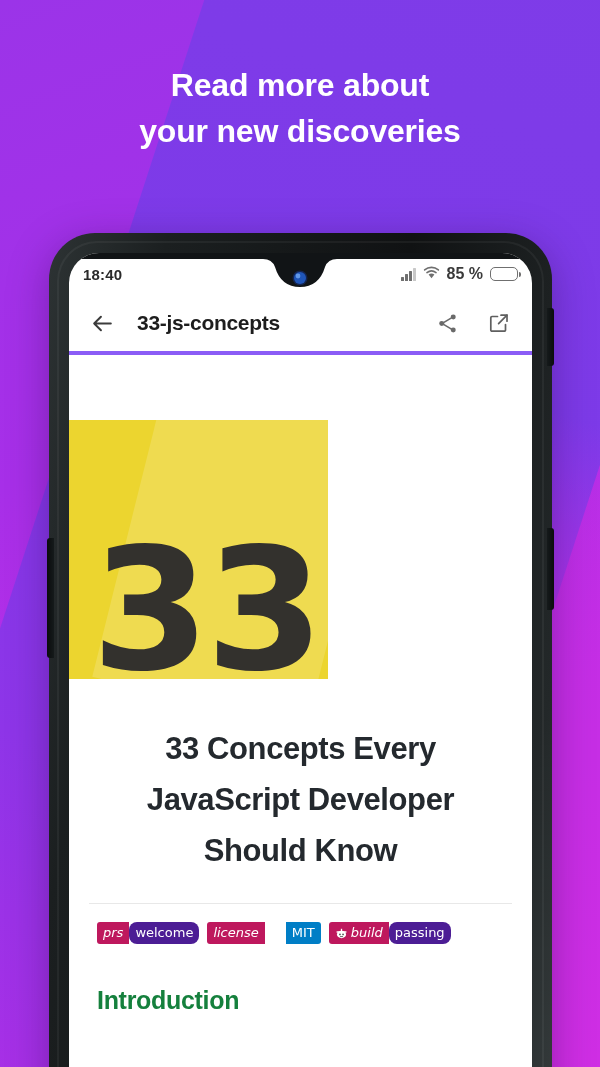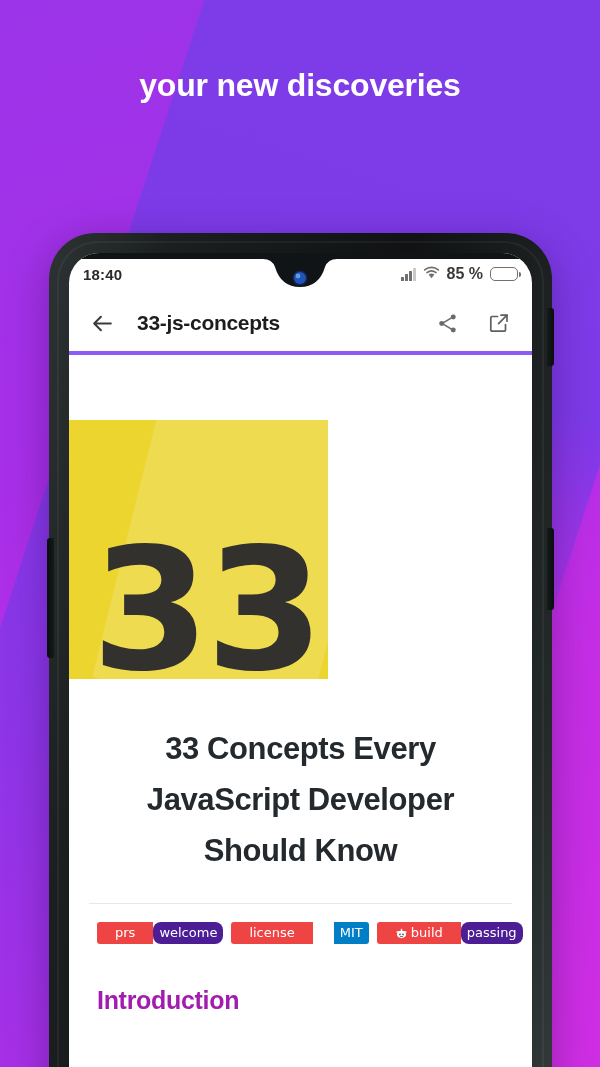--- a/index.html
+++ b/index.html
@@ -329,54 +329,56 @@
     align-items: stretch;
     height: 22px;
     border-radius: 3px;
     overflow: hidden;
     font-size: 13px;
     font-weight: normal;
     line-height: 22px;
     font-family: "DejaVu Sans", sans-serif;
   }
   .badge .lab {
-    background: #ef4444;
+    background: #be185d;
     color: #ffffff;
-    padding: 0 18px;
+    padding: 0 6px;
     display: inline-flex;
     align-items: center;
     gap: 3px;
+    font-style: italic;
   }
   .badge .val {
     color: #ffffff;
     padding: 0 6px;
     display: inline-flex;
     align-items: center;
   }
   .badge .val.green { background: #4c1d95; border-radius: 8px; }
   .badge .val.blue  { background: #007ec6; margin-left: 21px; }
 
   .sect-title {
     margin: 42px 0 0 28px;
     font-size: 25px;
     font-weight: bold;
-    color: #a21caf;
+    color: #15803d;
     letter-spacing: -0.3px;
   }
 </style>
 </head>
 <body>
 
 <div id="stage">
 
   <div class="bg-base"></div>
   <div class="bg-band"></div>
   <div class="bg-band2"></div>
 
   <div class="headline">
+    <span>Read more about</span>
     <span class="l2">your new discoveries</span>
   </div>
 
   <div class="phone">
     <div class="phone-inner-edge"></div>
     <div class="btn-side btn-left-vol"></div>
     <div class="btn-side btn-right-1"></div>
     <div class="btn-side btn-right-2"></div>
 
     <div class="screen">

